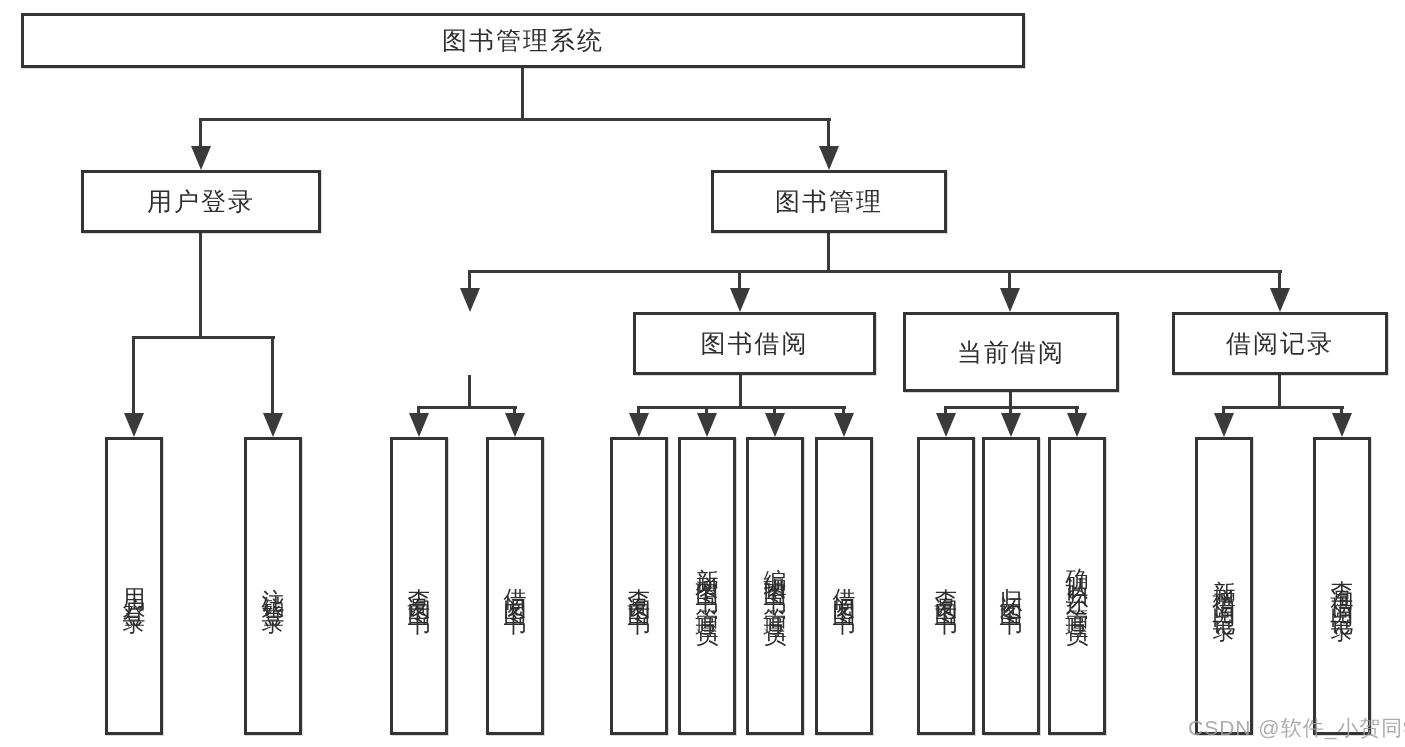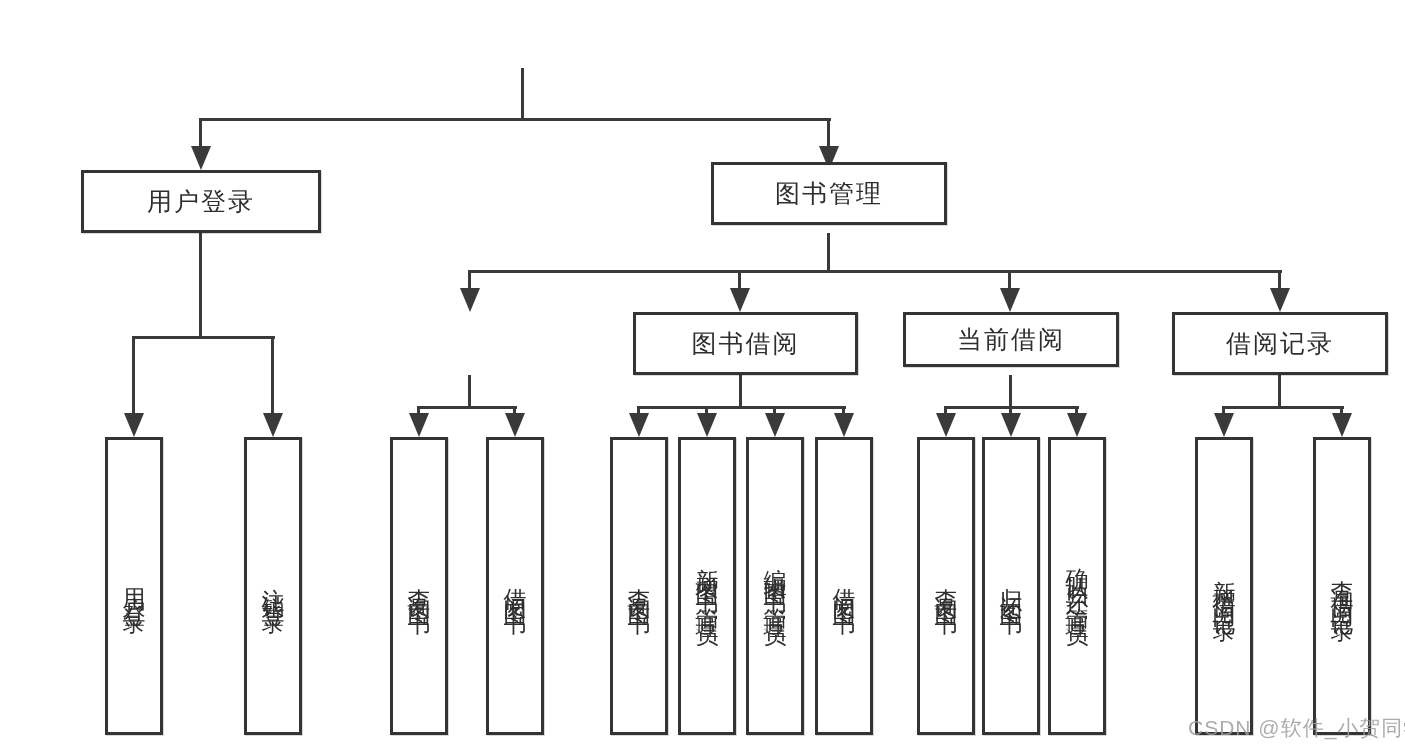--- a/index.html
+++ b/index.html
@@ -96,29 +96,30 @@
   <div class="vl" style="left:1075px;top:406px;height:10px"></div>
   <div class="ah" style="left:1067px;top:413px"></div>
 
   <div class="vl" style="left:1278px;top:375px;height:34px"></div>
   <div class="hl" style="left:1222px;top:406px;width:122px"></div>
   <div class="vl" style="left:1222px;top:406px;height:10px"></div>
   <div class="ah" style="left:1214px;top:413px"></div>
   <div class="vl" style="left:1340px;top:406px;height:10px"></div>
   <div class="ah" style="left:1332px;top:413px"></div>
 
+  <div class="node" style="left:21px;top:13px;width:1004px;height:55px">图书管理系统</div>
 
   <div class="node" style="left:81px;top:170px;width:240px;height:63px">用户登录</div>
 
-  <div class="node" style="left:711px;top:162px;width:236px;height:63px">图书管理</div>
+  <div class="node" style="left:711px;top:170px;width:236px;height:63px">图书管理</div>
 
 
-  <div class="node" style="left:633px;top:312px;width:225px;height:63px">图书借阅</div>
+  <div class="node" style="left:633px;top:312px;width:243px;height:63px">图书借阅</div>
 
-  <div class="node" style="left:903px;top:312px;width:216px;height:55px">当前借阅</div>
+  <div class="node" style="left:903px;top:312px;width:216px;height:80px">当前借阅</div>
 
   <div class="node" style="left:1172px;top:312px;width:216px;height:63px">借阅记录</div>
 
   <div class="node leaf" style="left:105px;top:437px;width:58px;height:298px">用户登录</div>
   <div class="node leaf" style="left:244px;top:437px;width:58px;height:298px">注销登录</div>
 
   <div class="node leaf" style="left:390px;top:437px;width:58px;height:298px">查询图书</div>
   <div class="node leaf" style="left:486px;top:437px;width:58px;height:298px">借阅图书</div>
 
   <div class="node leaf" style="left:610px;top:437px;width:58px;height:298px">查询图书</div>

